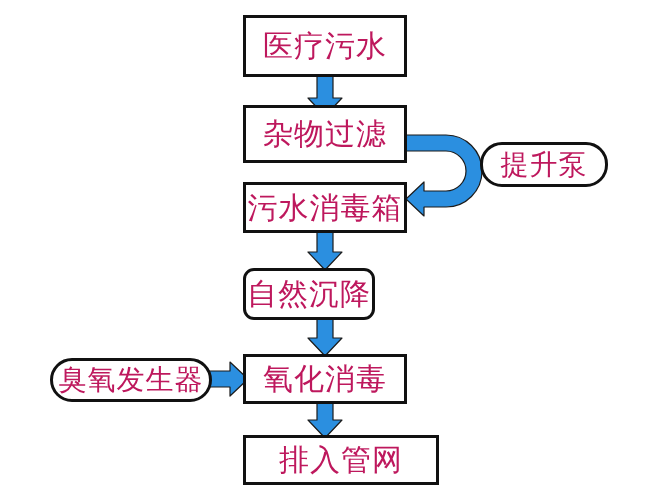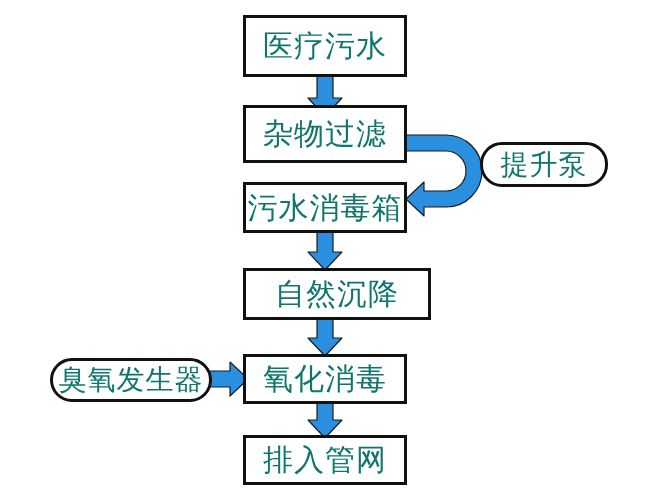--- a/index.html
+++ b/index.html
@@ -21,21 +21,21 @@
   .node {
     position: absolute;
     box-sizing: border-box;
     background: #ffffff;
     border: 3px solid #111111;
     display: flex;
     align-items: center;
     justify-content: center;
   }
   .node .label {
-    color: #0f766e;
+    color: #be185d;
     font-size: 30px;
     line-height: 1;
     letter-spacing: 1px;
     white-space: nowrap;
     font-family: "Liberation Serif", "DejaVu Serif", serif;
   }
   .node.rounded {
     border-radius: 22px;
     border-width: 3px;
   }
@@ -96,29 +96,29 @@
   </div>
 
   <div class="node rounded" style="left:480px; top:142px; width:128px; height:45px;">
     <span class="label">提升泵</span>
   </div>
 
   <div class="node" style="left:243px; top:182px; width:164px; height:51px;text-align:center;">
     <span class="label">污水消毒箱</span>
   </div>
 
-  <div class="node" style="left:243px; top:268px; width:188px; height:52px;">
+  <div class="node" style="left:243px; top:268px; width:132px; height:52px;border-radius:11px;">
     <span class="label">自然沉降</span>
   </div>
 
   <div class="node" style="left:243px; top:354px; width:164px; height:50px;">
     <span class="label">氧化消毒</span>
   </div>
 
   <div class="node rounded" style="left:50px; top:358px; width:162px; height:44px;">
     <span class="label">臭氧发生器</span>
   </div>
 
-  <div class="node" style="left:243px; top:435px; width:164px; height:50px;">
+  <div class="node" style="left:243px; top:435px; width:196px; height:50px;">
     <span class="label">排入管网</span>
   </div>
 
 </div>
 
 </body></html>

